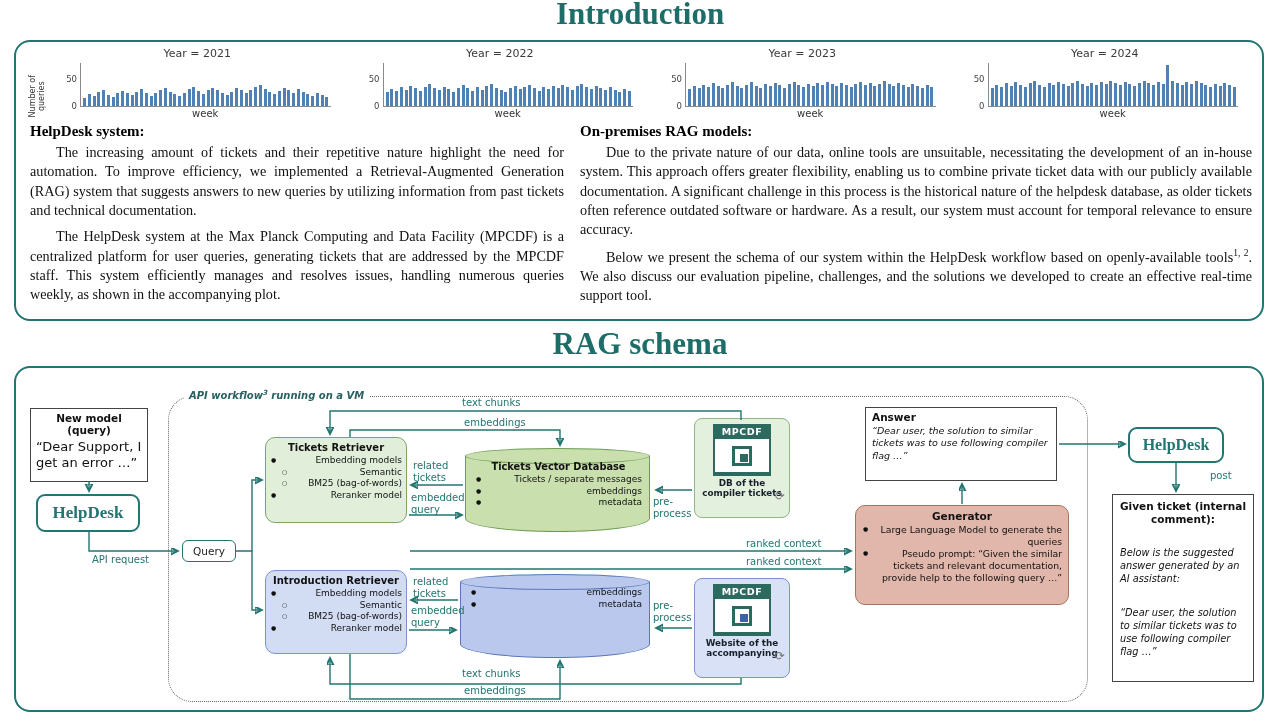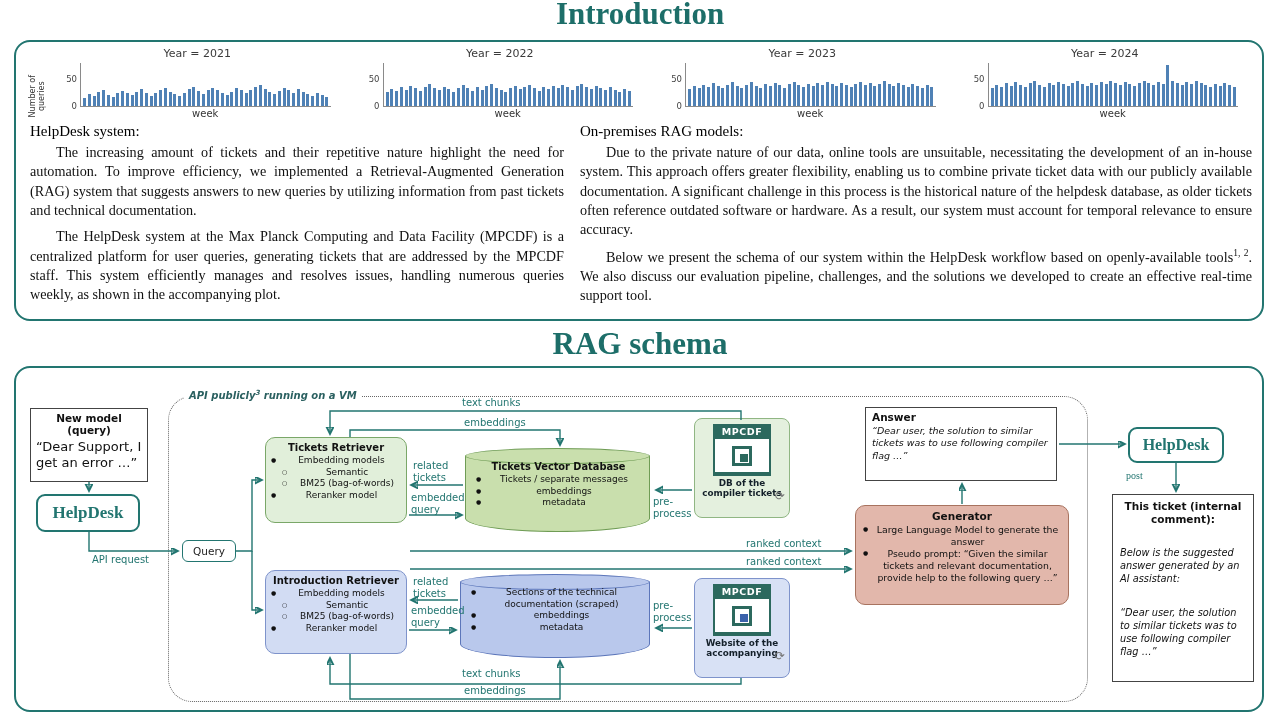--- a/index.html
+++ b/index.html
@@ -30,21 +30,21 @@
           display:flex; align-items:flex-end; justify-content:space-between; }
   .bar { width:3px; background:var(--bar); }
   .ytick { position:absolute; left:-16px; width:13px; text-align:right; font-size:8.5px; color:#444; }
   .t50 { top:11px; } .t0 { bottom:-4px; }
   .xlab { text-align:center; font-size:10px; color:#333; margin-top:1px; margin-left:16px; }
 
   
   .cols { position:absolute; left:30px; top:123px; width:1222px; display:flex; gap:16px;
           font-family:"Liberation Serif", serif; }
   .col-left { width:534px; } .col-right { flex:1; }
-  .colhead { font-weight:normal; font-size:15px; color:#000; }
+  .colhead { font-weight:bold; font-size:15px; color:#000; }
   .cols p { margin:3px 0 7px; text-align:justify; text-indent:26px;
             font-size:14.2px; line-height:1.36; color:#101010; }
   .cols sup { font-size:9.5px; }
 
   
   .api-dotted { position:absolute; left:168px; top:396px; width:920px; height:306px;
                 border:1.5px dotted #666; border-radius:24px; }
   .api-label { position:absolute; left:184px; top:389px; background:#fff; padding:0 5px;
                font-size:10px; font-style:italic; font-weight:bold; color:#2a6060; }
   .api-label sup { font-size:7px; }
@@ -64,21 +64,21 @@
           border:1.5px solid var(--accent); border-radius:6px; background:#fff;
           display:flex; align-items:center; justify-content:center; font-size:10.5px; color:#222; }
 
   .retr { position:absolute; border-radius:10px; padding:4px 4px; }
   .retr-title { font-weight:bold; font-size:10px; text-align:center; margin-bottom:2px; }
   .tickets-retriever { left:265px; top:437px; width:142px; height:86px;
                        background:var(--grfill); border:1.5px solid var(--grbd); }
   .doc-retriever { left:265px; top:570px; width:142px; height:84px;
                    background:var(--blfill); border:1.5px solid var(--blbd); }
 
-  .blist { list-style:none; font-size:9px; line-height:1.3; text-align:center; }
+  .blist { list-style:none; font-size:9px; line-height:1.3; text-align:right; }
   .blist li { position:relative; padding-left:11px; }
   .blist li.l1::before { content:"●"; position:absolute; left:1px; top:1px; font-size:6px; }
   .blist li.l2 { padding-left:22px; }
   .blist li.l2::before { content:"○"; position:absolute; left:12px; top:1px; font-size:6px; }
 
   .cyl { position:absolute; }
   .cyl-top { position:absolute; left:0; right:0; top:0; height:16px; border-radius:50%;
              border:1.5px solid; z-index:1; }
   .cyl-body { position:absolute; left:0; right:0; top:8px; bottom:0;
               border:1.5px solid; border-top:none;
@@ -411,21 +411,21 @@
     <div class="col-right">
       <div class="colhead">On-premises RAG models:</div>
       <p>Due to the private nature of our data, online tools are unsuitable, necessitating the development of an in-house system. This approach offers greater flexibility, enabling us to combine private ticket data with our publicly available documentation. A significant challenge in this process is the historical nature of the helpdesk database, as older tickets often reference outdated software or hardware. As a result, our system must account for temporal relevance to ensure accuracy.</p>
       <p><span>Below we present the schema of our system within the HelpDesk workflow based on openly-available tools</span><sup>1, 2</sup><span>. We also discuss our evaluation pipeline, challenges, and the solutions we developed to create an effective real-time support tool.</span></p>
     </div>
   </div>
 
   <h1 class="big-title title-schema">RAG schema</h1>
 
   <div class="api-dotted"></div>
-  <div class="api-label"><span>API publicly</span><sup>3</sup><span> running on a VM</span></div>
+  <div class="api-label"><span>API workflow</span><sup>3</sup><span> running on a VM</span></div>
 
   <div class="node new-ticket">
     <div class="nt-title">New model (query)</div>
     <div class="nt-quote">“Dear Support, I get an error …”</div>
   </div>
 
   <div class="hd hd-left">
       <span>HelpDesk</span>
     </div>
   <div class="qbox">Query</div>
@@ -461,21 +461,20 @@
         <li class="l1">metadata</li>
       </ul>
     </div>
   </div>
 
   <div class="cyl blue doc-db">
     <div class="cyl-top"></div>
     <div class="cyl-body"></div>
     <div class="cyl-content">
       <ul class="blist">
-        <li class="l1">Sections of the technical documentation (scraped)</li>
         <li class="l1">embeddings</li>
         <li class="l1">metadata</li>
       </ul>
     </div>
   </div>
 
   <div class="dbbox db-tickets">
     <div class="mpcdf">
       <div class="mp-name">MPCDF</div>
       <div class="mp-lower">
@@ -497,54 +496,54 @@
           </div>
         </div>
     </div>
     <div class="db-caption">Website of the accompanying</div>
     <div class="refresh">⟳</div>
   </div>
 
   <div class="generator">
     <div class="gen-title">Generator</div>
     <ul class="blist">
-      <li class="l1">Large Language Model to generate the answer</li>
+      <li class="l1">Large Language Model to generate the queries</li>
       <li class="l1">Pseudo prompt: “Given the similar tickets and relevant documentation, provide help to the following query …”</li>
     </ul>
   </div>
 
   <div class="node answer-box">
     <div class="ans-title">Answer</div>
     <div class="ans-body">“Dear user, the solution to similar tickets was to use following compiler flag …”</div>
   </div>
 
   <div class="hd hd-right">
       <span>HelpDesk</span>
     </div>
 
   <div class="node same-ticket">
-    <div class="st-title">This ticket (internal comment):</div>
+    <div class="st-title">Given ticket (internal comment):</div>
     <p>Below is the suggested answer generated by an AI assistant:</p>
     <p>“Dear user, the solution to similar tickets was to use following compiler flag …”</p>
   </div>
 
   <div class="alabel" style="left:92px; top:554px;">API request</div>
   <div class="alabel" style="left:462px; top:397px;">text chunks</div>
   <div class="alabel" style="left:464px; top:417px;">embeddings</div>
   <div class="alabel" style="left:413px; top:460px; width:46px;">related tickets</div>
   <div class="alabel" style="left:411px; top:492px; width:52px;">embedded query</div>
   <div class="alabel" style="left:653px; top:496px; width:42px;">pre-process</div>
   <div class="alabel" style="left:746px; top:538px;">ranked context</div>
   <div class="alabel" style="left:746px; top:556px;">ranked context</div>
   <div class="alabel" style="left:413px; top:576px; width:46px;">related tickets</div>
   <div class="alabel" style="left:411px; top:605px; width:52px;">embedded query</div>
   <div class="alabel" style="left:653px; top:600px; width:42px;">pre-process</div>
   <div class="alabel" style="left:462px; top:668px;">text chunks</div>
   <div class="alabel" style="left:464px; top:685px;">embeddings</div>
-  <div class="alabel" style="left:1126px; top:470px;font-family:Liberation Serif, serif;">post</div>
+  <div class="alabel" style="left:1210px; top:470px;">post</div>
 
   <svg class="arrows">
     <defs>
       <marker id="ah" markerWidth="7" markerHeight="7" refX="4.5" refY="2.5" orient="auto">
         <path d="M0,0 L5,2.5 L0,5 z" fill="#227570" stroke="none"></path>
       </marker>
     </defs>
     <path d="M89 482 L89 490" marker-end="url(#ah)"></path>
     <path d="M89 532 L89 551 L177 551" marker-end="url(#ah)"></path>
     <path d="M236 551 L252 551 L252 480 L261 480" marker-end="url(#ah)"></path>

